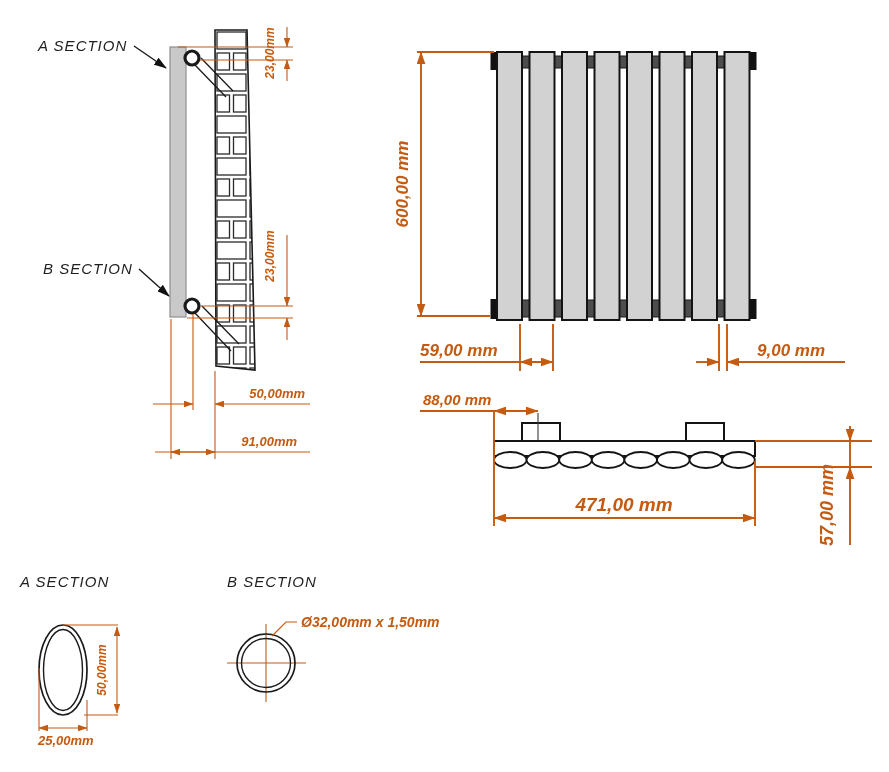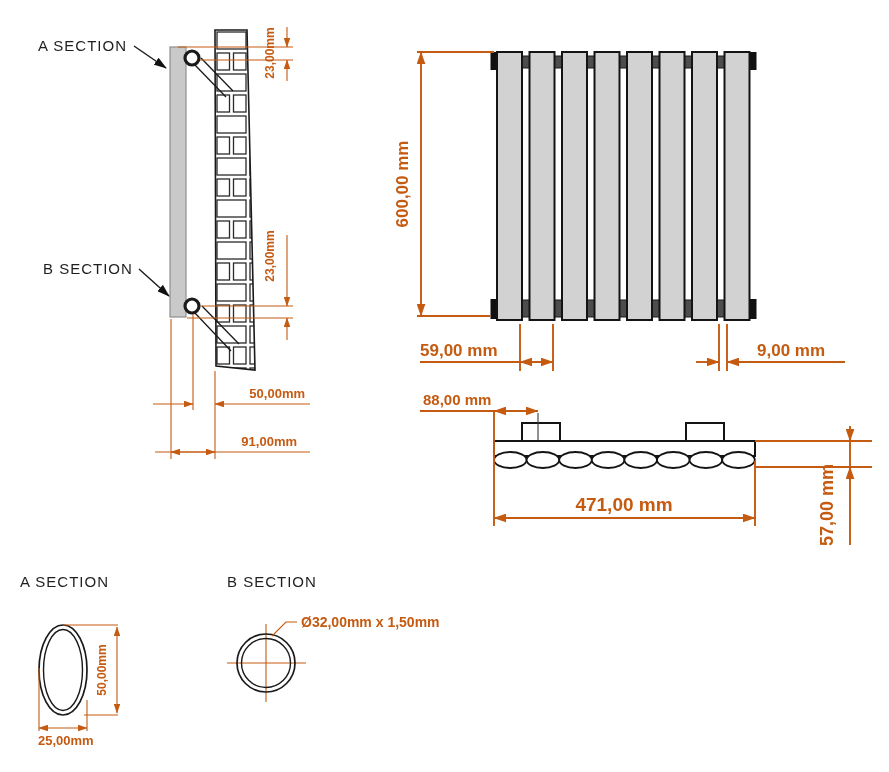--- a/index.html
+++ b/index.html
@@ -1,17 +1,17 @@
 <!DOCTYPE html>
 <html><head>
 <meta charset="utf-8">
 <style>
   html,body{margin:0;padding:0;background:#ffffff;}
   .canvas{position:relative;width:889px;height:772px;background:#fff;overflow:hidden;
-          font-family:"Liberation Sans",sans-serif;}
+          font-family:"Liberation Sans",sans-serif;font-style:italic;}
   svg{display:block;}
   .t-lbl   {font-family:"Liberation Sans",sans-serif;font-size:15px;font-weight:400;fill:#1f1f1f;letter-spacing:1px;}
   .t-xs    {font-family:"Liberation Sans",sans-serif;font-size:12px;font-weight:700;fill:#C55A11;}
   .t-sm    {font-family:"Liberation Sans",sans-serif;font-size:13px;font-weight:700;fill:#C55A11;}
   .t-md    {font-family:"Liberation Sans",sans-serif;font-size:14px;font-weight:700;fill:#C55A11;}
   .t-md2   {font-family:"Liberation Sans",sans-serif;font-size:15px;font-weight:700;fill:#C55A11;}
   .t-lg    {font-family:"Liberation Sans",sans-serif;font-size:17px;font-weight:700;fill:#C55A11;}
   .t-lg2   {font-family:"Liberation Sans",sans-serif;font-size:18px;font-weight:700;fill:#C55A11;}
   .t-xl    {font-family:"Liberation Sans",sans-serif;font-size:19px;font-weight:700;fill:#C55A11;}
   .ln  {stroke:#C55A11;stroke-width:1.1;fill:none;}

